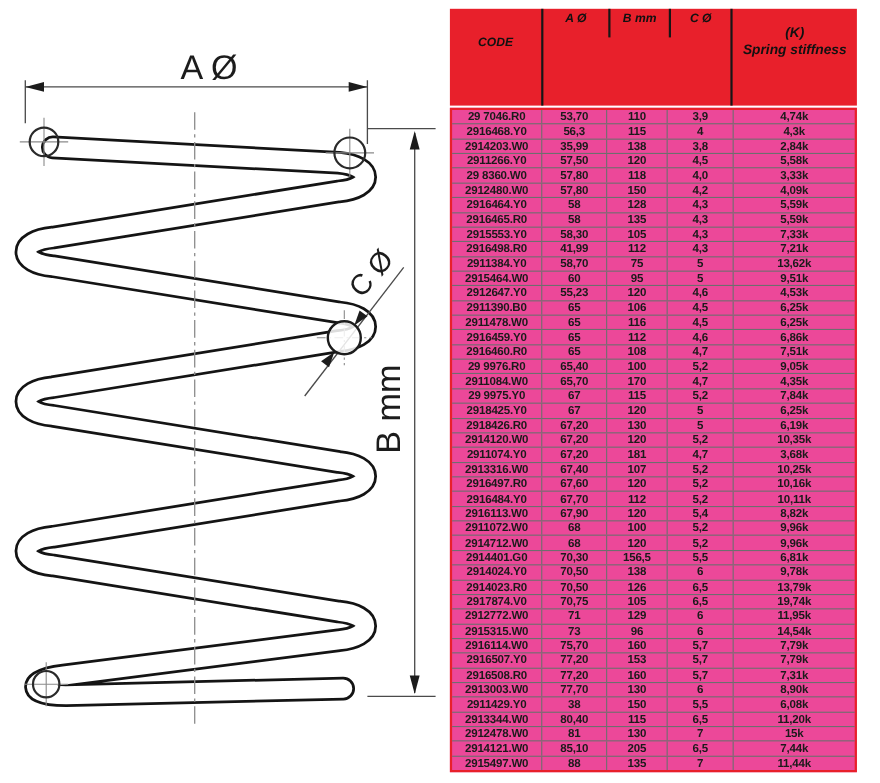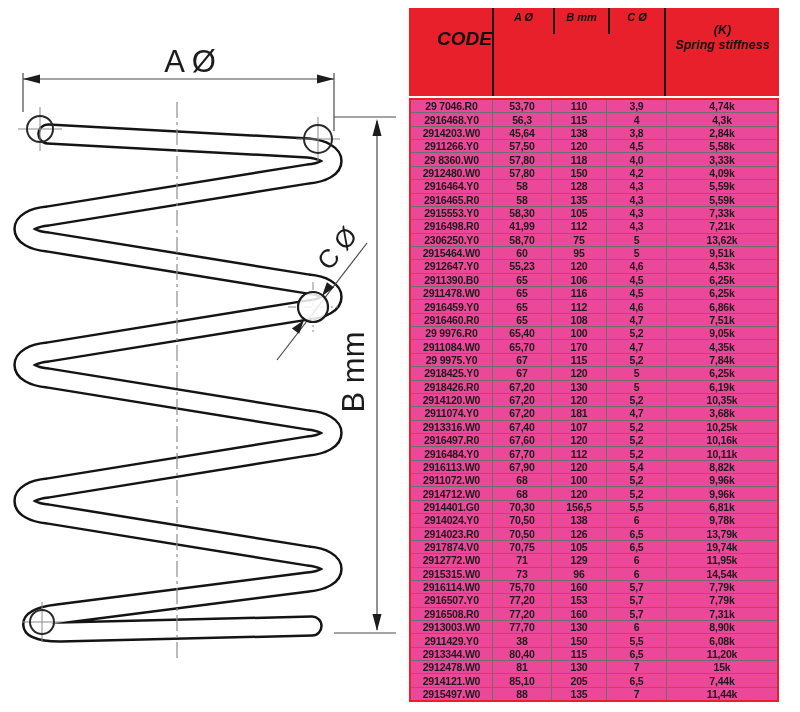--- a/index.html
+++ b/index.html
@@ -18,22 +18,22 @@
   .panel{
     position:absolute;left:409px;top:8px;width:370px;height:694px;
     display:flex;flex-direction:column;
   }
   .thead{
     height:88px;background:var(--red);color:#111;
     display:flex;flex-direction:row;font-style:italic;font-weight:bold;
     flex:0 0 auto;
   }
   .h-code{
-    width:83px;display:flex;align-items:center;justify-content:flex-end;
-    font-size:19px;padding-bottom:26px;box-sizing:border-box;
+    width:83px;display:flex;align-items:center;justify-content:center;
+    font-size:11px;padding-bottom:26px;box-sizing:border-box;
   }
   .h-sizes{
     width:174px;border-left:2px solid #161616;border-right:2px solid #161616;
     display:flex;flex-direction:column;box-sizing:border-box;
   }
   .h-sizes-title{flex:1;display:flex;align-items:center;justify-content:center;font-size:13px;}
   .h-sub{height:26px;display:flex;}
   .h-sub span{
     flex:0 0 auto;display:flex;align-items:flex-start;justify-content:center;
     font-size:11px;box-sizing:border-box;padding-top:3px;
@@ -152,21 +152,21 @@
       </div>
       <div class="trow">
         <span>2916468.Y0</span>
         <span>56,3</span>
         <span>115</span>
         <span>4</span>
         <span>4,3k</span>
       </div>
       <div class="trow">
         <span>2914203.W0</span>
-        <span>45,64</span>
+        <span>35,99</span>
         <span>138</span>
         <span>3,8</span>
         <span>2,84k</span>
       </div>
       <div class="trow">
         <span>2911266.Y0</span>
         <span>57,50</span>
         <span>120</span>
         <span>4,5</span>
         <span>5,58k</span>
@@ -207,21 +207,21 @@
         <span>7,33k</span>
       </div>
       <div class="trow">
         <span>2916498.R0</span>
         <span>41,99</span>
         <span>112</span>
         <span>4,3</span>
         <span>7,21k</span>
       </div>
       <div class="trow">
-        <span>2306250.Y0</span>
+        <span>2911384.Y0</span>
         <span>58,70</span>
         <span>75</span>
         <span>5</span>
         <span>13,62k</span>
       </div>
       <div class="trow">
         <span>2915464.W0</span>
         <span>60</span>
         <span>95</span>
         <span>5</span>

